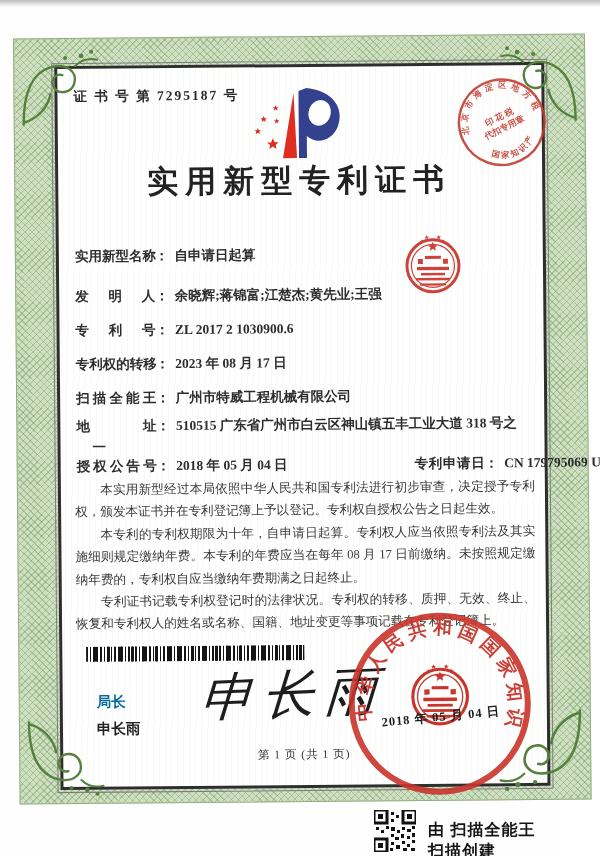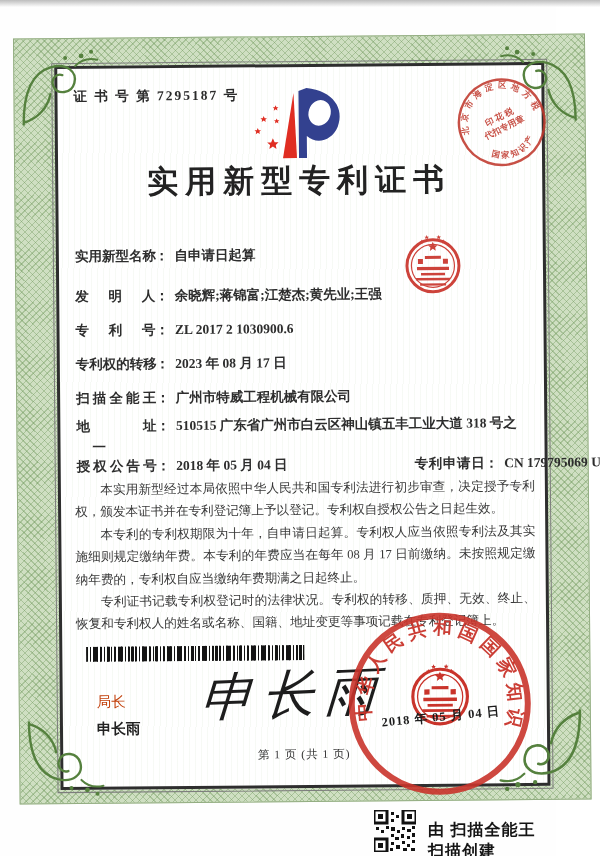--- a/index.html
+++ b/index.html
@@ -49,21 +49,21 @@
   .body-text{position:absolute;left:74px;top:477px;width:460px;font-size:12.6px;
        line-height:1.78;color:#383838;text-align:justify;}
   .body-text p{margin:0;text-indent:2em;}
   
   .barcode{position:absolute;left:84px;top:645px;width:218px;height:15px;
        background-image:
         repeating-linear-gradient(90deg,#141414 0 1.5px,transparent 1.5px 3.5px),
         repeating-linear-gradient(90deg,#141414 0 1px,transparent 1px 7px),
         repeating-linear-gradient(90deg,transparent 0 9px,#141414 9px 12px);}
   
-  .sig-role{position:absolute;left:94px;top:691px;font-size:14.5px;font-weight:400;color:#c2410c;}
+  .sig-role{position:absolute;left:94px;top:691px;font-size:14.5px;font-weight:700;color:#0369a1;}
   .sig-name{position:absolute;left:94px;top:718px;font-size:14.5px;font-weight:600;color:#222;}
   .autograph{position:absolute;left:198px;top:660px;font-size:52px;color:#1d1d1d;
        font-style:italic;letter-spacing:10px;transform:rotate(-2deg) skewX(-6deg);
        font-family:"DejaVu Serif","Liberation Serif",serif;}
   
   .seal{position:absolute;left:344px;top:612px;width:186px;height:186px;}
   .seal-date{position:absolute;left:352px;top:710px;width:172px;text-align:center;
        font-size:12.5px;font-weight:600;color:#1c1c1c;transform:rotate(-5deg);letter-spacing:1px;}
   .page-footer{position:absolute;left:58px;top:747px;width:486px;text-align:center;
        font-size:11.5px;color:#333;letter-spacing:1px;}

